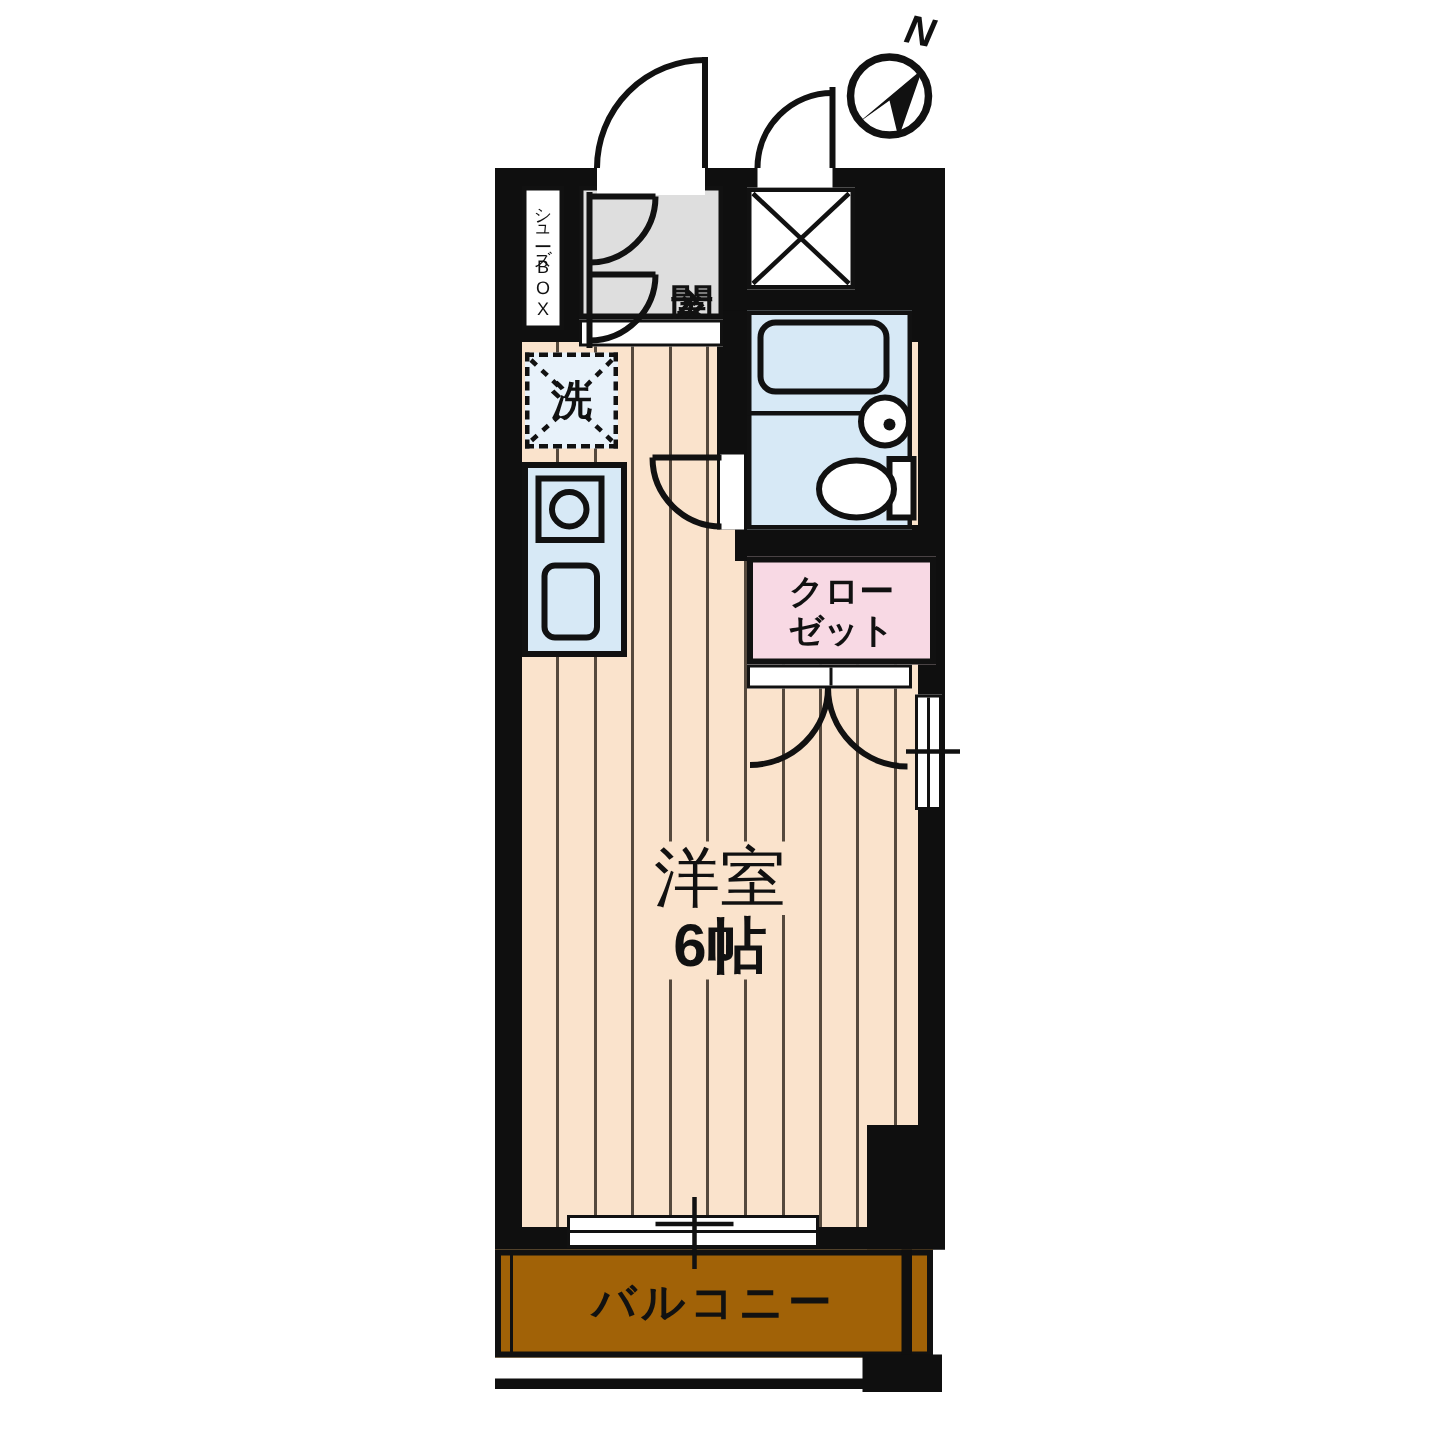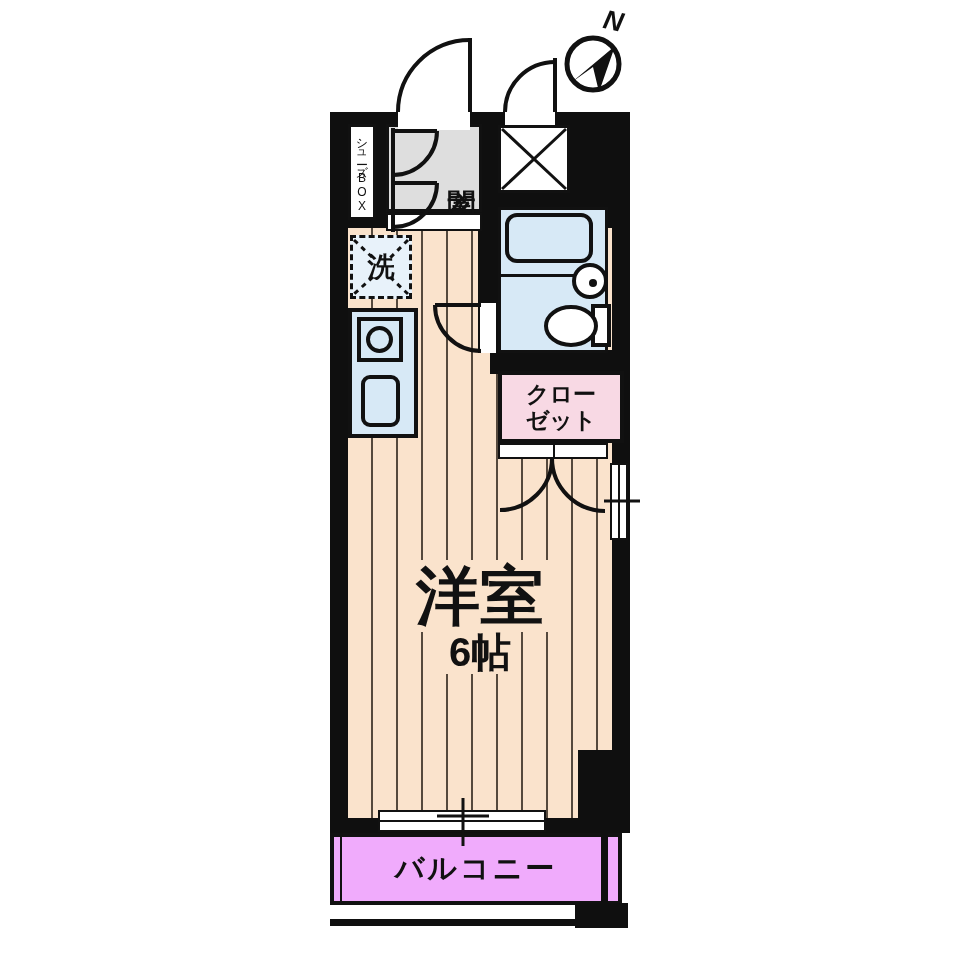--- a/index.html
+++ b/index.html
@@ -48,26 +48,26 @@
   
   #closet{left:498px;top:371px;width:126px;height:72px;background:var(--pink);border:4px solid var(--line);
     display:flex;align-items:center;justify-content:center;text-align:center;}
   #closet-label{font-size:23px;font-weight:bold;line-height:1.15;}
   #closet-doors{left:498px;top:443px;width:110px;height:16px;background:#fff;border:2px solid var(--line);}
   #closet-doors-divider{position:absolute;left:50%;top:0;width:2px;height:100%;background:var(--line);}
   
   #right-window{left:610px;top:463px;width:18px;height:77px;background:#fff;border:2px solid var(--line);}
   
   #room-label{left:348px;top:562px;width:264px;text-align:center;line-height:1.08;}
-  #room-label .nm{font-size:64px;font-weight:bold;background:var(--floor);padding:0 6px;}
+  #room-label .nm{font-size:44px;font-weight:normal;background:var(--floor);padding:0 6px;}
   #room-label .sz{font-size:40px;font-weight:bold;background:var(--floor);padding:0 8px;}
   
   #sliding-window{left:378px;top:810px;width:168px;height:22px;background:#fff;border:2px solid var(--line);}
   
-  #balcony{left:330px;top:833px;width:292px;height:72px;background:#f0abfc;border:4px solid var(--line);
+  #balcony{left:330px;top:833px;width:292px;height:72px;background:#a16207;border:4px solid var(--line);
     display:flex;align-items:center;justify-content:center;}
   #balcony-label{font-size:29px;font-weight:bold;letter-spacing:3px;}
   #balcony-right-line{left:601px;top:833px;width:7px;height:72px;}
   #bottom-right-block{left:575px;top:903px;width:53px;height:25px;}
   #bottom-line{left:330px;top:919px;width:246px;height:7px;}
   
   #north-label{left:603px;top:8px;width:40px;height:34px;font-size:27px;font-weight:bold;font-style:italic;
     transform:rotate(12deg);}
   #overlay{left:0;top:0;width:960px;height:959px;pointer-events:none;}
 </style>

